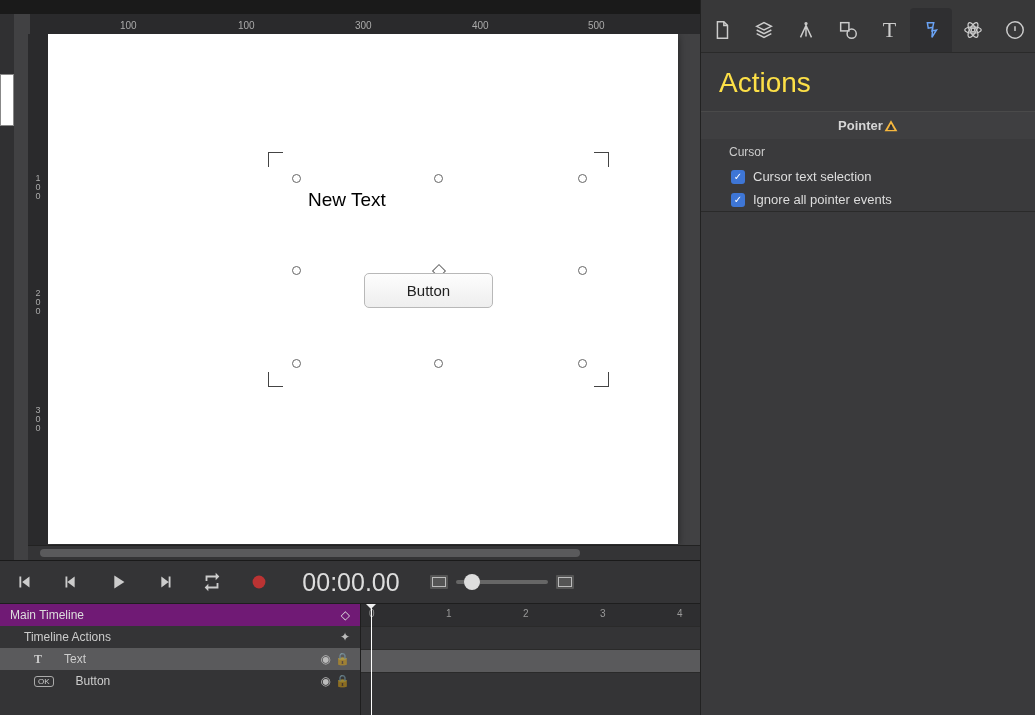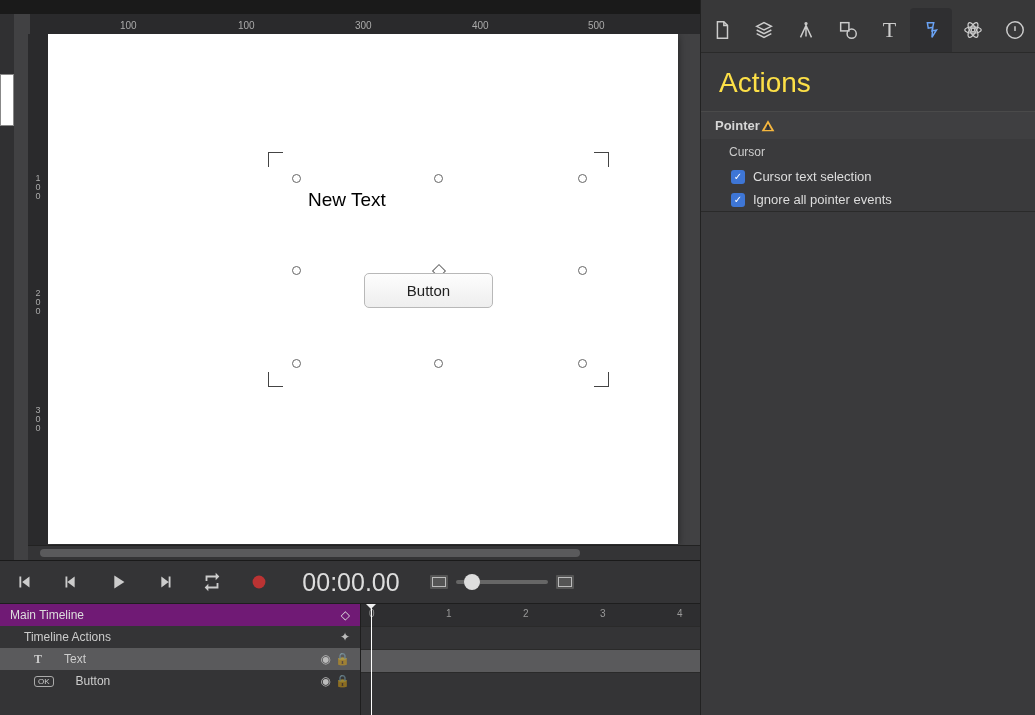--- a/index.html
+++ b/index.html
@@ -45,21 +45,21 @@
 .playhead{position:absolute;left:10px;top:0;width:1px;height:100%;background:#fff;}
 .playhead:before{content:"";position:absolute;left:-5px;top:0;border:5px solid transparent;border-top-color:#eee;}
 .track{height:22px;border-top:1px solid #2a2a2a;}
 .track.sel{background:#5a5a5c;}
 .inspector{position:absolute;left:700px;top:0;right:-1px;bottom:0;background:#3a3a3c;border-left:1px solid #222;}
 .insp-tabs{height:44px;display:flex;border-bottom:1px solid #2a2a2a;background:#383839;padding-top:8px;}
 .itab{flex:1;display:flex;align-items:center;justify-content:center;color:#ccc;position:relative;cursor:pointer;}
 .itab.active{background:#2f2f31;border-radius:4px 4px 0 0;color:#6aa3f5;}
 .insp-title{padding:14px 18px 12px;font-size:28px;color:#fde047;font-weight:300;}
 .sect{border-top:1px solid #4a4a4a;border-bottom:1px solid #2a2a2a;}
-.sect-h{padding:6px 14px;color:#d6d6d6;font-weight:600;font-size:13px;display:flex;justify-content:flex-start;align-items:center;background:#3f3f41;}
+.sect-h{padding:6px 14px;color:#d6d6d6;font-weight:600;font-size:13px;display:flex;justify-content:center;align-items:center;background:#3f3f41;}
 .warn{color:#f6b73e;width:16px;height:14px;}
 .prop-row{display:flex;align-items:center;padding:6px 14px;gap:0;}
 .prop-label{width:50px;text-align:right;color:#ccc;font-size:12px;}
 .select{flex:1;height:22px;background:#666; color:#eee;border-radius:3px;border:1px solid #555;display:flex;align-items:center;padding:0 8px;position:relative;font-size:13px;}
 .select .arrows{position:absolute;right:2px;top:1px;width:16px;height:18px;background:#555;border-radius:2px;display:flex;flex-direction:column;align-items:center;justify-content:center;font-size:6px;line-height:6px;color:#ddd;}
 .chk-row{display:flex;align-items:center;padding:4px 14px 4px 30px;gap:8px;color:#ddd;font-size:13px;}
 .chk{width:14px;height:14px;background:#3e76d6;border-radius:3px;display:flex;align-items:center;justify-content:center;color:#fff;font-size:10px;}
 .lock{opacity:.5;}
 .svgicon{width:22px;height:22px;}
 </style>

